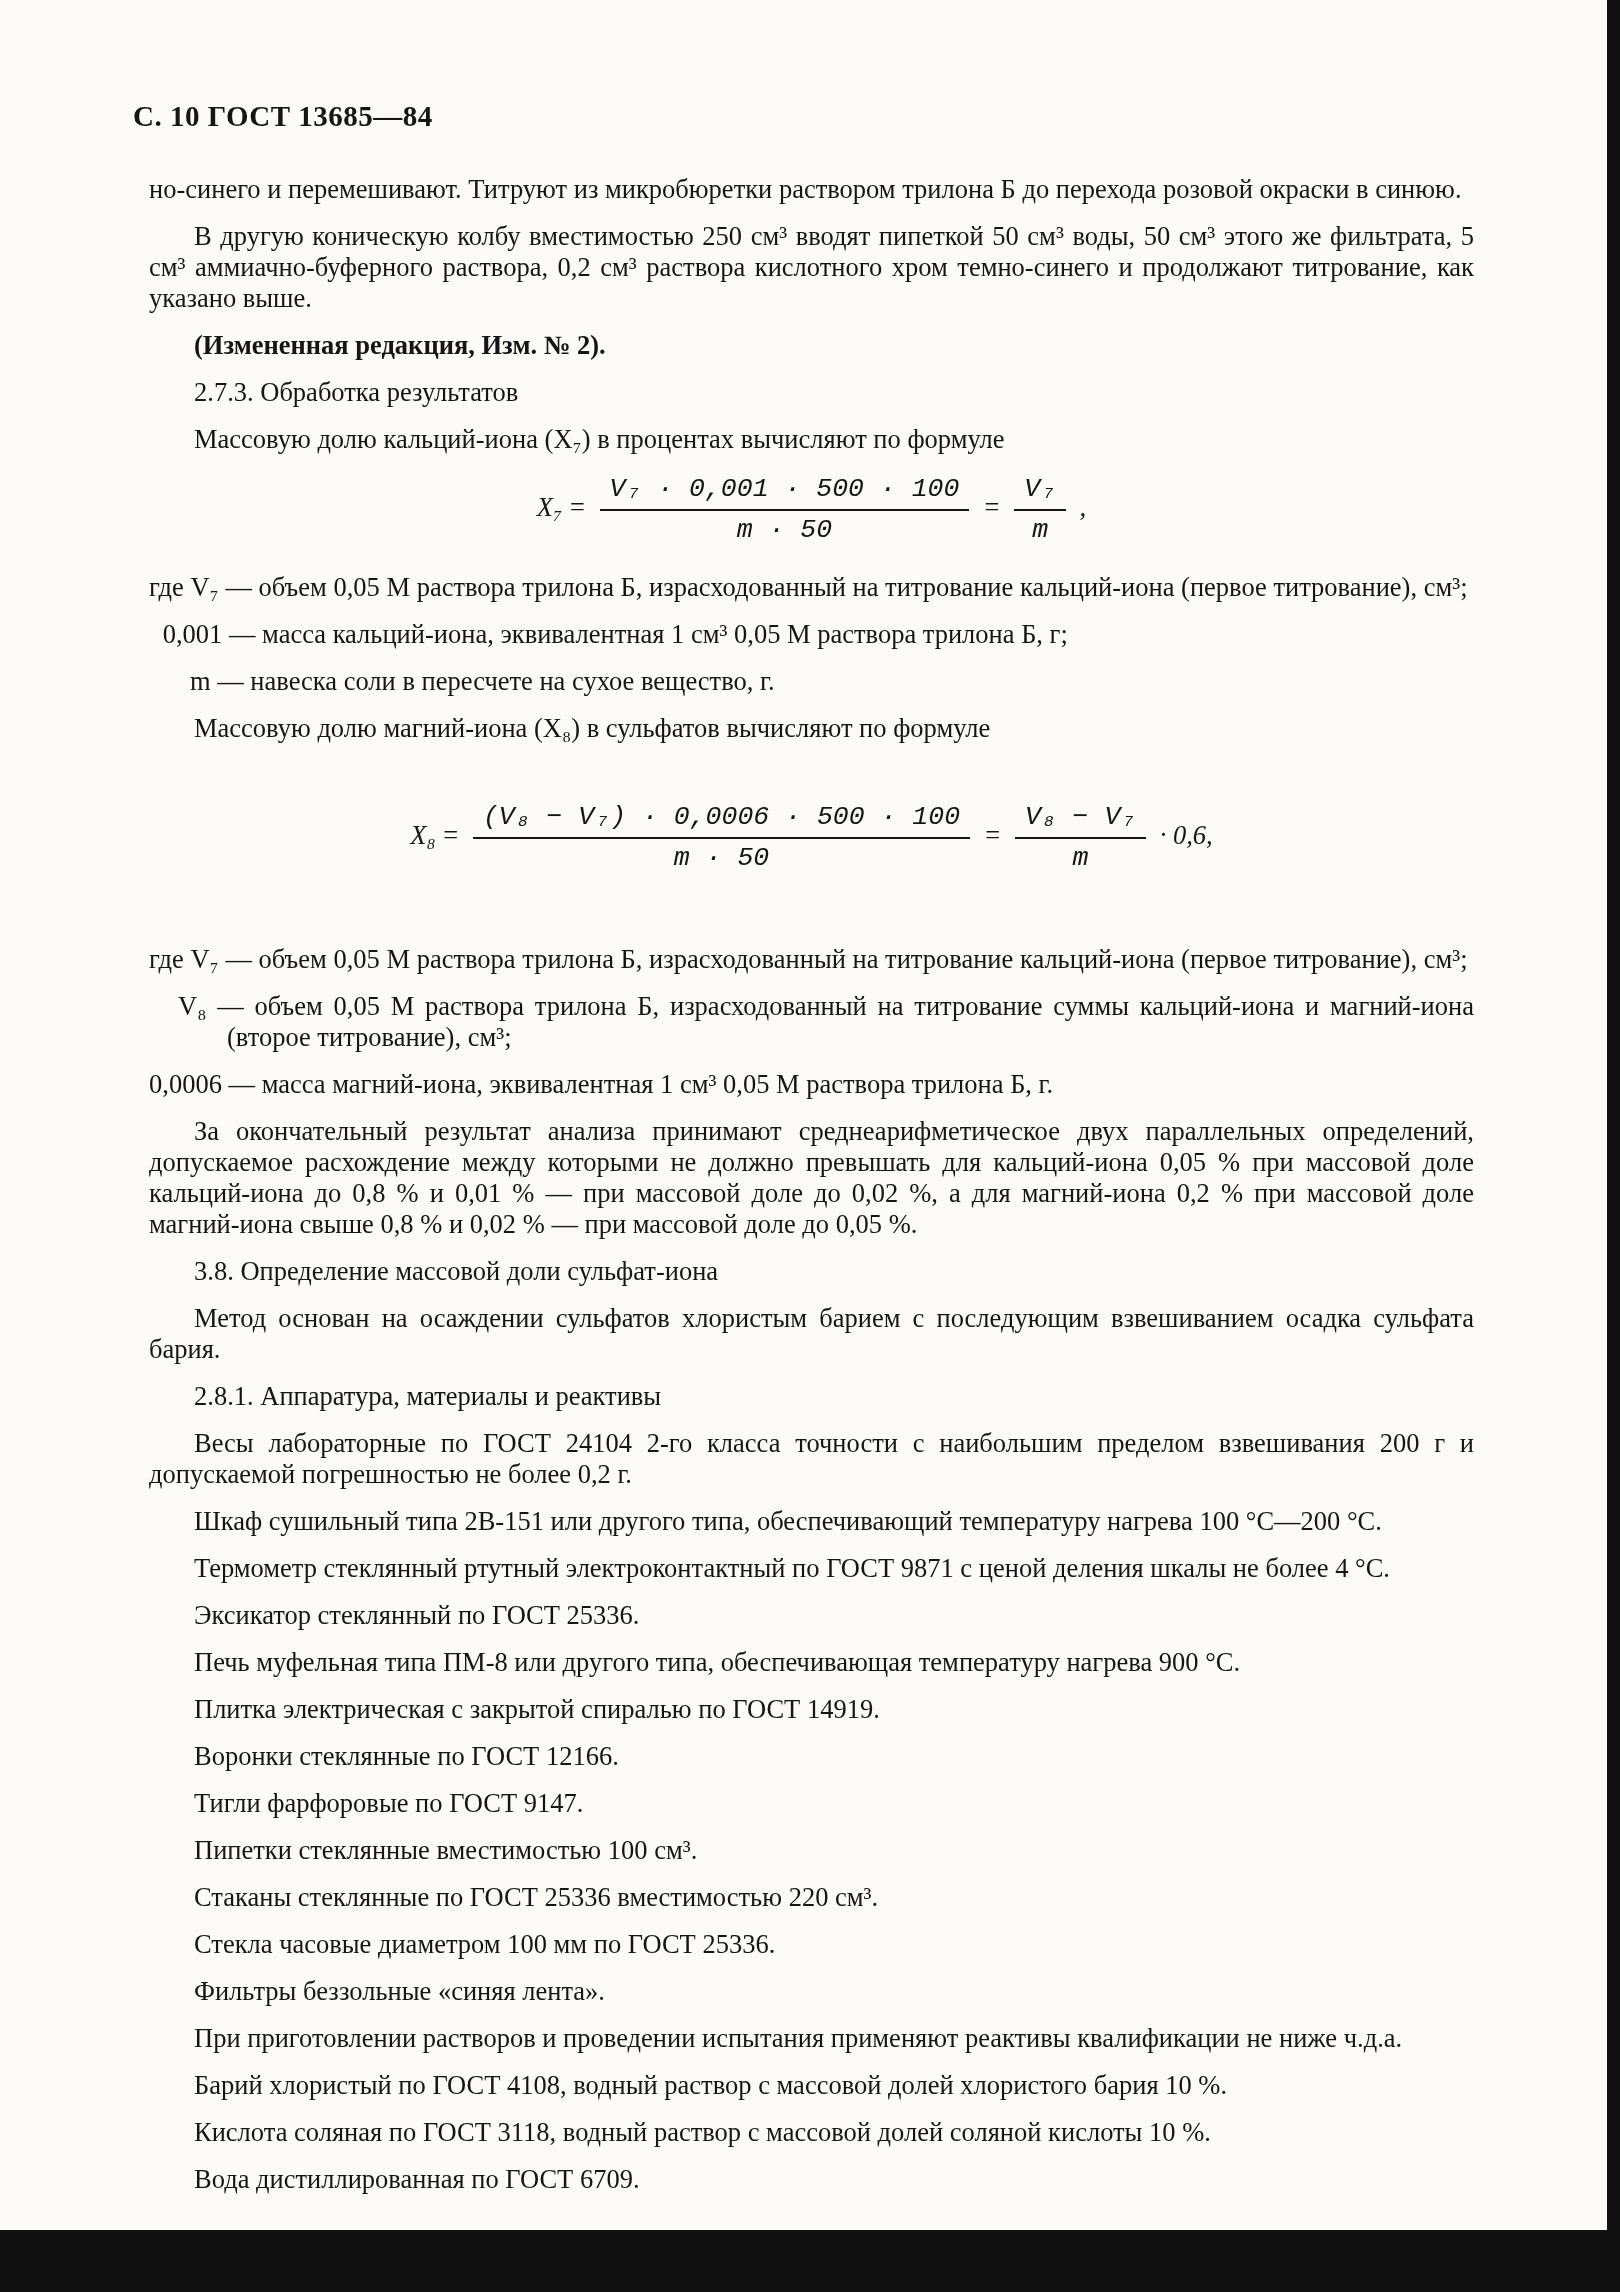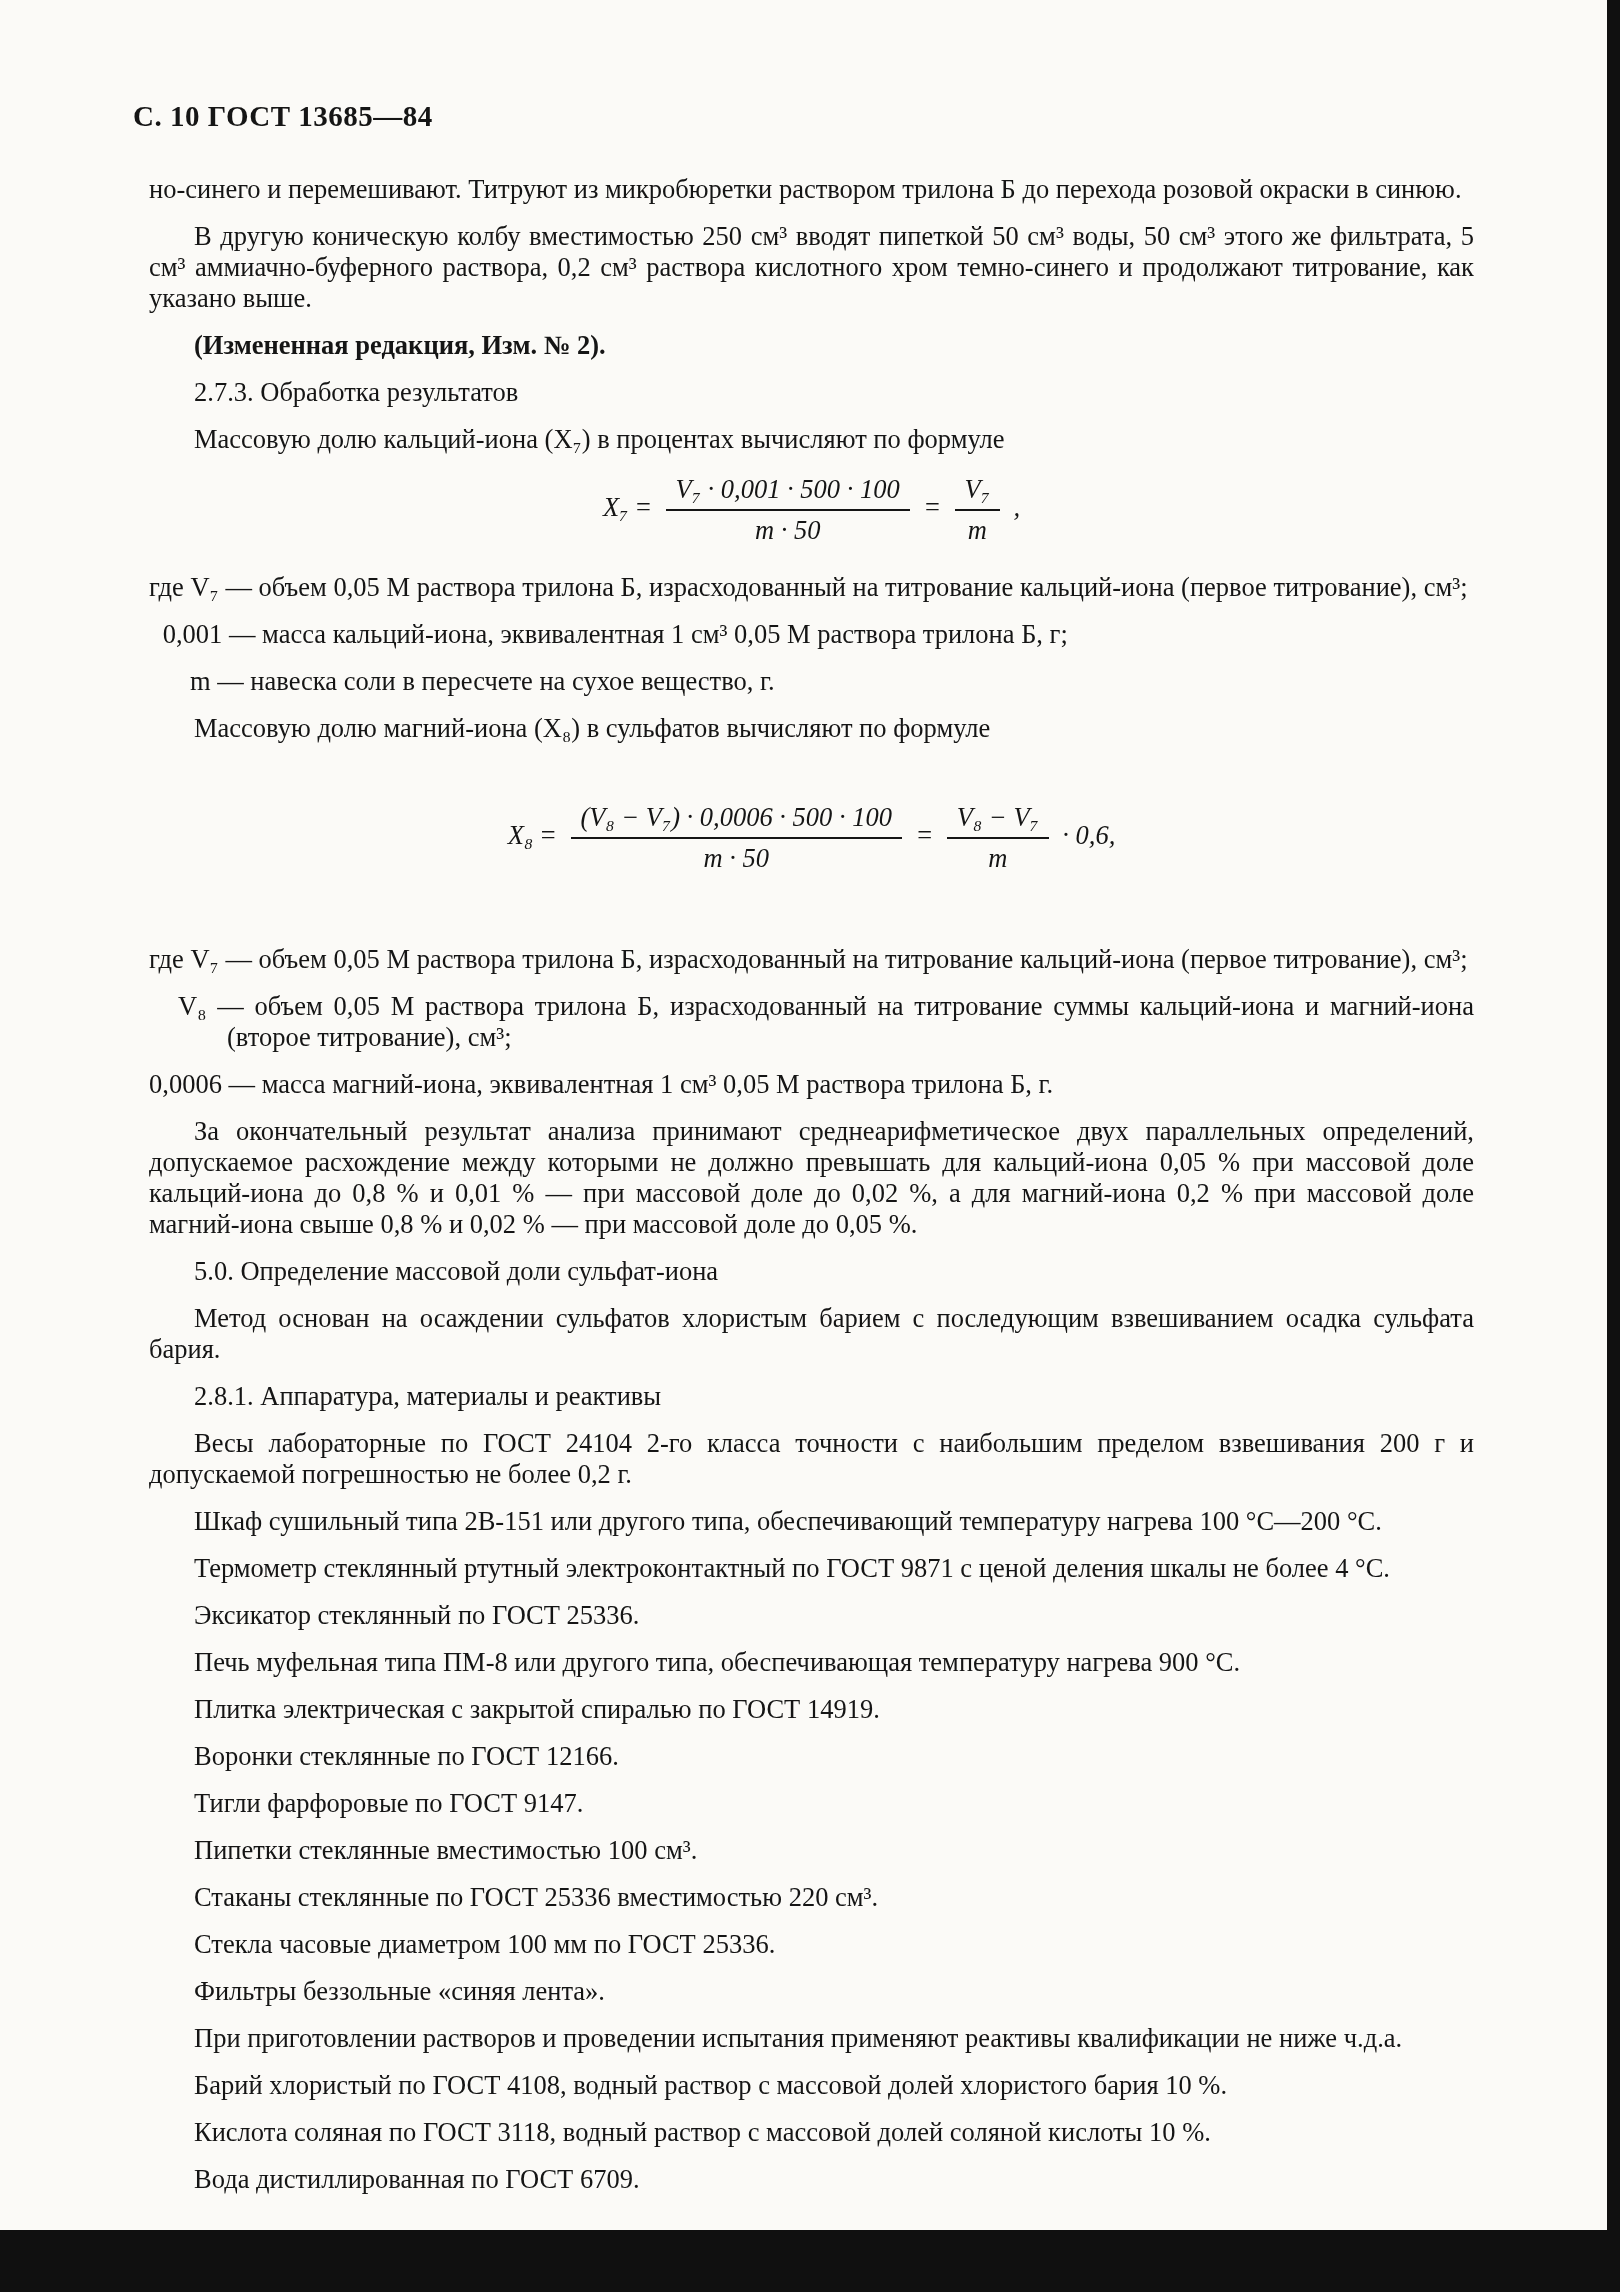--- a/index.html
+++ b/index.html
@@ -44,20 +44,21 @@
     text-indent: 0;
   }
   .formula-1 { margin: 17.6px 0 25.5px; }
   .formula-2 { margin: 57px 0 69px; }
   .frac {
     display: inline-block;
     vertical-align: middle;
     text-align: center;
     margin: 0 7.8px;
     line-height: 1.25;
+    font-family: Liberation Mono, monospace;
   }
   .num { display: block; border-bottom: 2px solid #151515; padding: 0 9.8px 2.9px; }
   .den { display: block; padding-top: 2.9px; }
   .op { margin: 0 5.9px; }
   .suffix { margin-left: 5.9px; }
   .scan-edge-right {
     position: absolute;
     top: 0; right: 0;
     width: 12.7px; height: 100%;
     background: #101010;
@@ -83,21 +84,21 @@
       <div class="para formula formula-1"><span class="lhs">X₇</span><span class="op">=</span><span class="frac"><span class="num">V₇ · 0,001 · 500 · 100</span><span class="den">m · 50</span></span><span class="op">=</span><span class="frac"><span class="num">V₇</span><span class="den">m</span></span><span class="suffix">,</span></div>
       <p class="para where-hang">где V₇ — объем 0,05 М раствора трилона Б, израсходованный на титрование кальций-иона (первое титрование), см³;</p>
       <p class="para def-small">0,001 — масса кальций-иона, эквивалентная 1 см³ 0,05 М раствора трилона Б, г;</p>
       <p class="para def-med">m — навеска соли в пересчете на сухое вещество, г.</p>
       <p class="para indent">Массовую долю магний-иона (X₈) в сульфатов вычисляют по формуле</p>
       <div class="para formula formula-2"><span class="lhs">X₈</span><span class="op">=</span><span class="frac"><span class="num">(V₈ − V₇) · 0,0006 · 500 · 100</span><span class="den">m · 50</span></span><span class="op">=</span><span class="frac"><span class="num">V₈ − V₇</span><span class="den">m</span></span><span class="suffix">· 0,6,</span></div>
       <p class="para where-hang">где V₇ — объем 0,05 М раствора трилона Б, израсходованный на титрование кальций-иона (первое титрование), см³;</p>
       <p class="para where-hang2">V₈ — объем 0,05 М раствора трилона Б, израсходованный на титрование суммы кальций-иона и магний-иона (второе титрование), см³;</p>
       <p class="para noindent">0,0006 — масса магний-иона, эквивалентная 1 см³ 0,05 М раствора трилона Б, г.</p>
       <p class="para indent">За окончательный результат анализа принимают среднеарифметическое двух параллельных определений, допускаемое расхождение между которыми не должно превышать для кальций-иона 0,05 % при массовой доле кальций-иона до 0,8 % и 0,01 % — при массовой доле до 0,02 %, а для магний-иона 0,2 % при массовой доле магний-иона свыше 0,8 % и 0,02 % — при массовой доле до 0,05 %.</p>
-      <p class="para indent">5.0. Определение массовой доли сульфат-иона</p>
+      <p class="para indent">3.8. Определение массовой доли сульфат-иона</p>
       <p class="para indent">Метод основан на осаждении сульфатов хлористым барием с последующим взвешиванием осадка сульфата бария.</p>
       <p class="para indent">2.8.1. Аппаратура, материалы и реактивы</p>
       <p class="para indent">Весы лабораторные по ГОСТ 24104 2-го класса точности с наибольшим пределом взвешивания 200 г и допускаемой погрешностью не более 0,2 г.</p>
       <p class="para indent">Шкаф сушильный типа 2В-151 или другого типа, обеспечивающий температуру нагрева 100 °С—200 °С.</p>
       <p class="para indent">Термометр стеклянный ртутный электроконтактный по ГОСТ 9871 с ценой деления шкалы не более 4 °С.</p>
       <p class="para indent">Эксикатор стеклянный по ГОСТ 25336.</p>
       <p class="para indent">Печь муфельная типа ПМ-8 или другого типа, обеспечивающая температуру нагрева 900 °С.</p>
       <p class="para indent">Плитка электрическая с закрытой спиралью по ГОСТ 14919.</p>
       <p class="para indent">Воронки стеклянные по ГОСТ 12166.</p>
       <p class="para indent">Тигли фарфоровые по ГОСТ 9147.</p>

